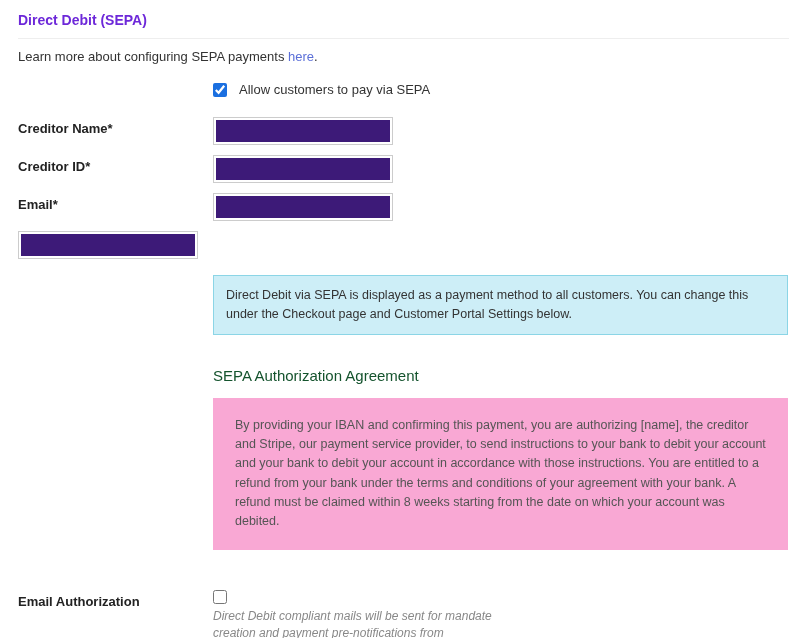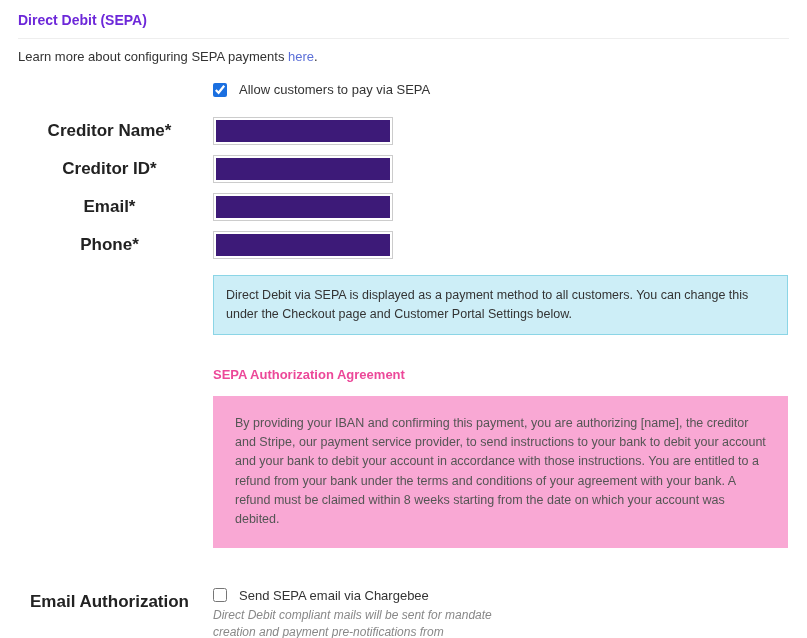--- a/index.html
+++ b/index.html
@@ -30,23 +30,23 @@
     .learn-more a { color: #5b6fd8; text-decoration: none; }
     .form-area { }
     .row {
       display: flex;
       align-items: flex-start;
       margin-bottom: 10px;
     }
     .label-col {
       width: 195px;
       min-width: 195px;
-      text-align: center;
+      text-align: left;
       padding-right: 12px;
-      font-size: 17px;
+      font-size: 13px;
       color: #111;
       font-weight: 600;
       padding-top: 4px;
     }
     .label-col.normal { font-weight: 700; color:#222; }
     .field-col {
       flex: 1;
       max-width: 575px;
     }
     .checkbox-row {
@@ -78,23 +78,23 @@
       background: #cdeef7;
       border: 1px solid #8bd5e6;
       padding: 10px 12px;
       font-size: 12.5px;
       color: #333;
       line-height: 1.5;
       margin-top: 6px;
       margin-bottom: 22px;
     }
     .section-subhead {
-      font-size: 13px;
-      font-weight: 700;
-      color: #ec4899;
+      font-size: 15px;
+      font-weight: 400;
+      color: #14532d;
       margin-bottom: 14px;
     }
     .agreement-box {
       background: #f9a8d4;
       padding: 18px 22px;
       font-size: 12.5px;
       color: #555;
       line-height: 1.55;
       margin-bottom: 30px;
     }
@@ -153,21 +153,20 @@
   <div class="row">
     <div class="label-col normal">Email*</div>
     <div class="field-col">
       <div class="text-input-wrap">
           <div class="redacted-fill"></div>
         </div>
     </div>
   </div>
 
   <div class="row">
-    <div class="label-col normal">Phone*</div>
     <div class="field-col">
       <div class="text-input-wrap">
           <div class="redacted-fill"></div>
         </div>
     </div>
   </div>
 
   <div class="row">
     <div class="label-col"></div>
     <div class="field-col">
@@ -181,19 +180,18 @@
       <div class="section-subhead">SEPA Authorization Agreement</div>
       <div class="agreement-box">By providing your IBAN and confirming this payment, you are authorizing [name], the creditor and Stripe, our payment service provider, to send instructions to your bank to debit your account and your bank to debit your account in accordance with those instructions. You are entitled to a refund from your bank under the terms and conditions of your agreement with your bank. A refund must be claimed within 8 weeks starting from the date on which your account was debited.</div>
     </div>
   </div>
 
   <div class="row">
     <div class="label-col normal">Email Authorization</div>
     <div class="field-col">
       <label class="checkbox-row">
         <input type="checkbox" style="">
-        <span>Send SEPA email via Chargebee</span>
       </label>
       <div class="notif-help">Direct Debit compliant mails will be sent for mandate creation and payment pre-notifications from Chargebee, and disabled in Stripe.</div>
     </div>
   </div>
 
 </div>
 
 </body></html>

